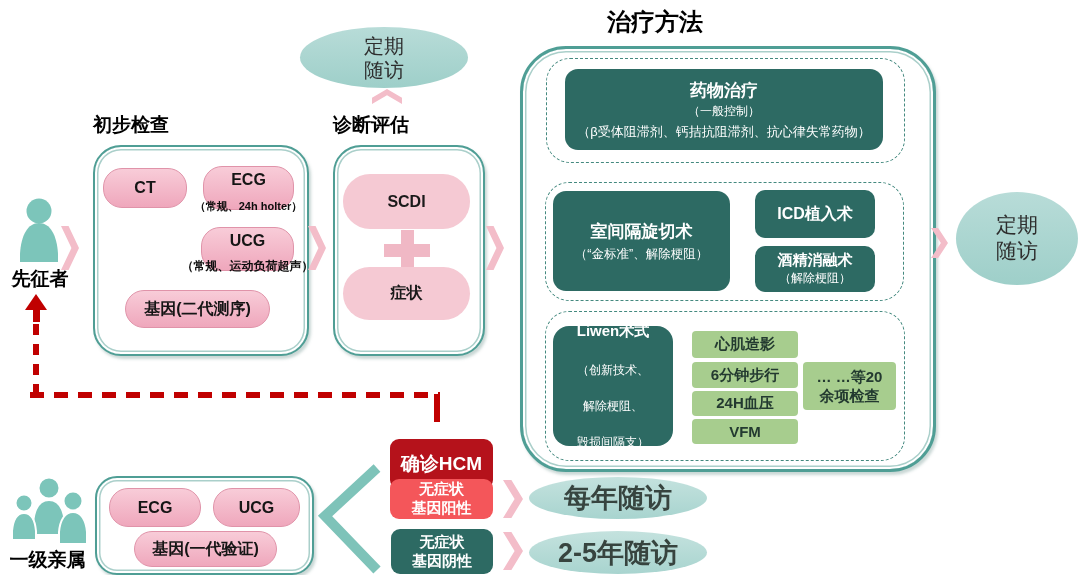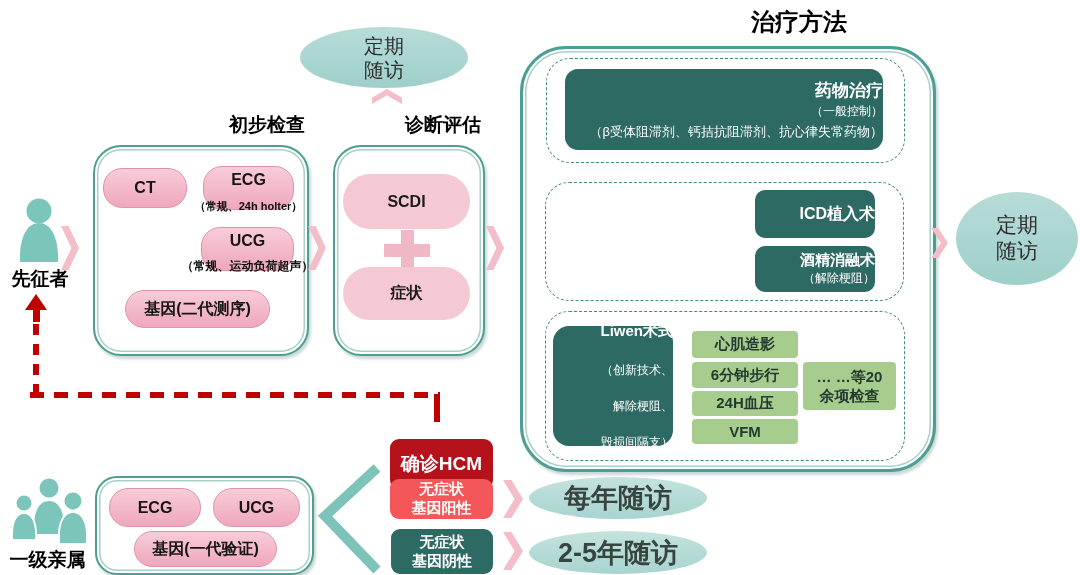--- a/index.html
+++ b/index.html
@@ -28,21 +28,21 @@
     white-space:nowrap; font-size:11px; font-weight:bold; color:#0d0d0d;
   }
   .pill-flat {
     position:absolute; display:flex; align-items:center; justify-content:center;
     background:#f5c9d3; border-radius:27px; font-weight:bold; font-size:16px; color:#1a1a1a;
   }
 
   
   .darkbox {
     position:absolute; background:#2d6a63; color:#fff; border-radius:13px;
-    display:flex; flex-direction:column; align-items:flex-end; justify-content:center; text-align:center;
+    display:flex; flex-direction:column; align-items:center; justify-content:center; text-align:center;
   }
   
   .greenbox {
     position:absolute; background:#a7cd8e; color:#233a30; font-weight:bold;
     display:flex; flex-direction:column; align-items:center; justify-content:center;
     border-radius:4px; font-size:15px; text-align:center;
   }
   .dashedbox { position:absolute; border:1.6px dashed #44897f; border-radius:24px; }
 
   .ellipse {
@@ -50,21 +50,21 @@
     background:linear-gradient(180deg,#b8dcd8 0%,#9ecfc9 100%);
     display:flex; flex-direction:column; align-items:center; justify-content:center;
     text-align:center; color:#2e2e2e;
   }
   .ellipse-lg { font-size:20px; line-height:1.2; font-family:"Liberation Serif","DejaVu Serif",serif; }
   .ellipse-followup { font-size:27px; font-weight:bold; color:#37443f; }
 
   .chev { position:absolute; background:#f3bdc9; clip-path:polygon(0 0,42% 0,100% 50%,42% 100%,0 100%,58% 50%); }
   .chev-up { position:absolute; background:#f3bdc9; clip-path:polygon(0 100%,0 58%,50% 0,100% 58%,100% 100%,50% 42%); }
 
-  .section-title { position:absolute; font-weight:bold; color:#000; text-align:right; font-size:19px; }
+  .section-title { position:absolute; font-weight:bold; color:#000; text-align:left; font-size:19px; }
   .actor-label { position:absolute; font-weight:bold; color:#000; text-align:center; font-size:19px; }
 
   
   .red-arrowhead { position:absolute; width:0; height:0; border-left:11px solid transparent; border-right:11px solid transparent; border-bottom:16px solid #c00000; }
   .red-shaft { position:absolute; background:#c00000; }
   .red-dash-v { position:absolute; width:6px; background:repeating-linear-gradient(180deg,#c00000 0 11px,transparent 11px 20px); }
   .red-dash-h { position:absolute; height:6px; background:repeating-linear-gradient(90deg,#c00000 0 14px,transparent 14px 24px); }
 
   
   .outcome { position:absolute; border-radius:9px; color:#fff; font-weight:bold; display:flex; flex-direction:column; align-items:center; justify-content:center; text-align:center; line-height:1.25; }
@@ -137,20 +137,24 @@
   <div class="abs wbox treatbox" style="left:520px;top:46px;width:410px;height:420px;"></div>
 
   <div class="dashedbox" style="left:546px;top:58px;width:357px;height:103px;"></div>
   <div class="darkbox" style="left:565px;top:69px;width:318px;height:81px;">
     <div style="font-size:17px;font-weight:bold;">药物治疗</div>
     <div style="font-size:12px;margin-top:1px;">（一般控制）</div>
     <div style="font-size:13px;margin-top:3px;white-space:nowrap;">（β受体阻滞剂、钙拮抗阻滞剂、抗心律失常药物）</div>
   </div>
 
   <div class="dashedbox" style="left:545px;top:182px;width:357px;height:117px;"></div>
+  <div class="darkbox" style="left:553px;top:191px;width:177px;height:100px;">
+    <div style="font-size:17px;font-weight:bold;">室间隔旋切术</div>
+    <div style="font-size:12.5px;margin-top:3px;white-space:nowrap;">（“金标准”、解除梗阻）</div>
+  </div>
   <div class="darkbox" style="left:755px;top:190px;width:120px;height:48px;border-radius:10px;">
     <div style="font-size:16px;font-weight:bold;">ICD植入术</div>
   </div>
   <div class="darkbox" style="left:755px;top:246px;width:120px;height:46px;border-radius:10px;">
     <div style="font-size:15px;font-weight:bold;">酒精消融术</div>
     <div style="font-size:12px;">（解除梗阻）</div>
   </div>
 
   <div class="dashedbox" style="left:545px;top:311px;width:358px;height:148px;"></div>
   <div class="darkbox" style="left:553px;top:326px;width:120px;height:120px;border-radius:16px;gap:19px;">

